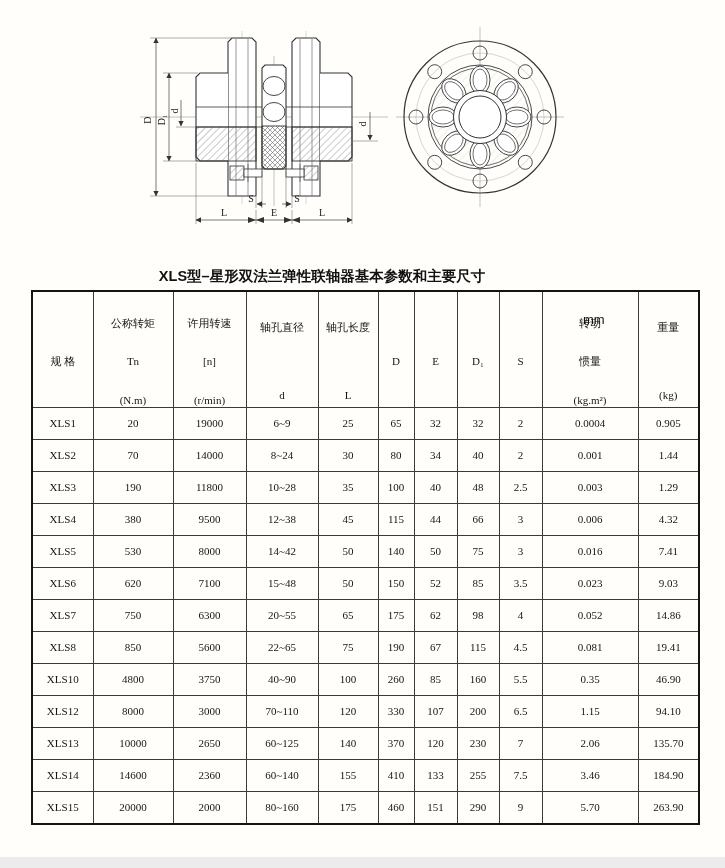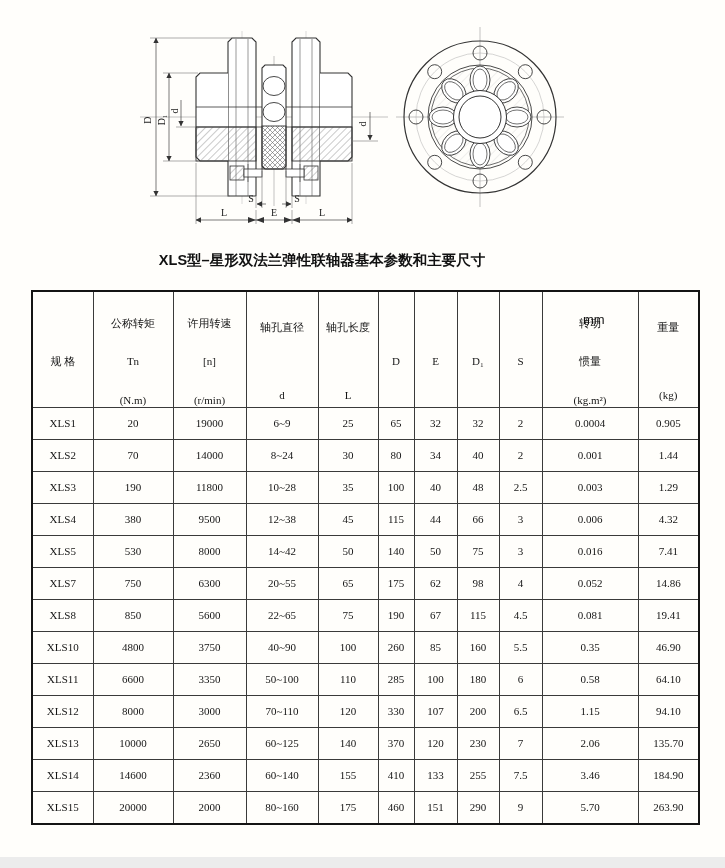--- a/index.html
+++ b/index.html
@@ -5,21 +5,21 @@
   html,body{margin:0;padding:0;}
   body{
     width:725px;height:868px;position:relative;overflow:hidden;
     background:#fffefb;
     font-family:"Liberation Serif","DejaVu Serif",serif;
     color:#1a1a1a;
   }
   .drawing{position:absolute;left:0;top:0;width:725px;height:250px;}
   .titlebar{position:absolute;left:0;top:251px;width:725px;height:24px;}
   .titlebar .doc-title{
-    position:absolute;left:322px;top:0;transform:translateX(-50%);
+    position:absolute;left:322px;top:16px;transform:translateX(-50%);
     white-space:nowrap;
     font-family:"Liberation Sans","DejaVu Sans",sans-serif;
     font-weight:bold;font-size:14.5px;color:#111;
   }
   .titlebar .unit{
     position:absolute;left:583px;top:17px;
     font-family:"Liberation Sans","DejaVu Sans",sans-serif;
     font-size:13px;color:#111;margin-top:44px;
   }
   table.spec{
@@ -331,20 +331,33 @@
         <td>14~42</td>
         <td>50</td>
         <td>140</td>
         <td>50</td>
         <td>75</td>
         <td>3</td>
         <td>0.016</td>
         <td>7.41</td>
       </tr>
       <tr>
+        <td>XLS6</td>
+        <td>620</td>
+        <td>7100</td>
+        <td>15~48</td>
+        <td>50</td>
+        <td>150</td>
+        <td>52</td>
+        <td>85</td>
+        <td>3.5</td>
+        <td>0.023</td>
+        <td>9.03</td>
+      </tr>
+      <tr>
         <td>XLS7</td>
         <td>750</td>
         <td>6300</td>
         <td>20~55</td>
         <td>65</td>
         <td>175</td>
         <td>62</td>
         <td>98</td>
         <td>4</td>
         <td>0.052</td>
@@ -370,33 +383,20 @@
         <td>40~90</td>
         <td>100</td>
         <td>260</td>
         <td>85</td>
         <td>160</td>
         <td>5.5</td>
         <td>0.35</td>
         <td>46.90</td>
       </tr>
       <tr>
-        <td>XLS11</td>
-        <td>6600</td>
-        <td>3350</td>
-        <td>50~100</td>
-        <td>110</td>
-        <td>285</td>
-        <td>100</td>
-        <td>180</td>
-        <td>6</td>
-        <td>0.58</td>
-        <td>64.10</td>
-      </tr>
-      <tr>
         <td>XLS12</td>
         <td>8000</td>
         <td>3000</td>
         <td>70~110</td>
         <td>120</td>
         <td>330</td>
         <td>107</td>
         <td>200</td>
         <td>6.5</td>
         <td>1.15</td>

